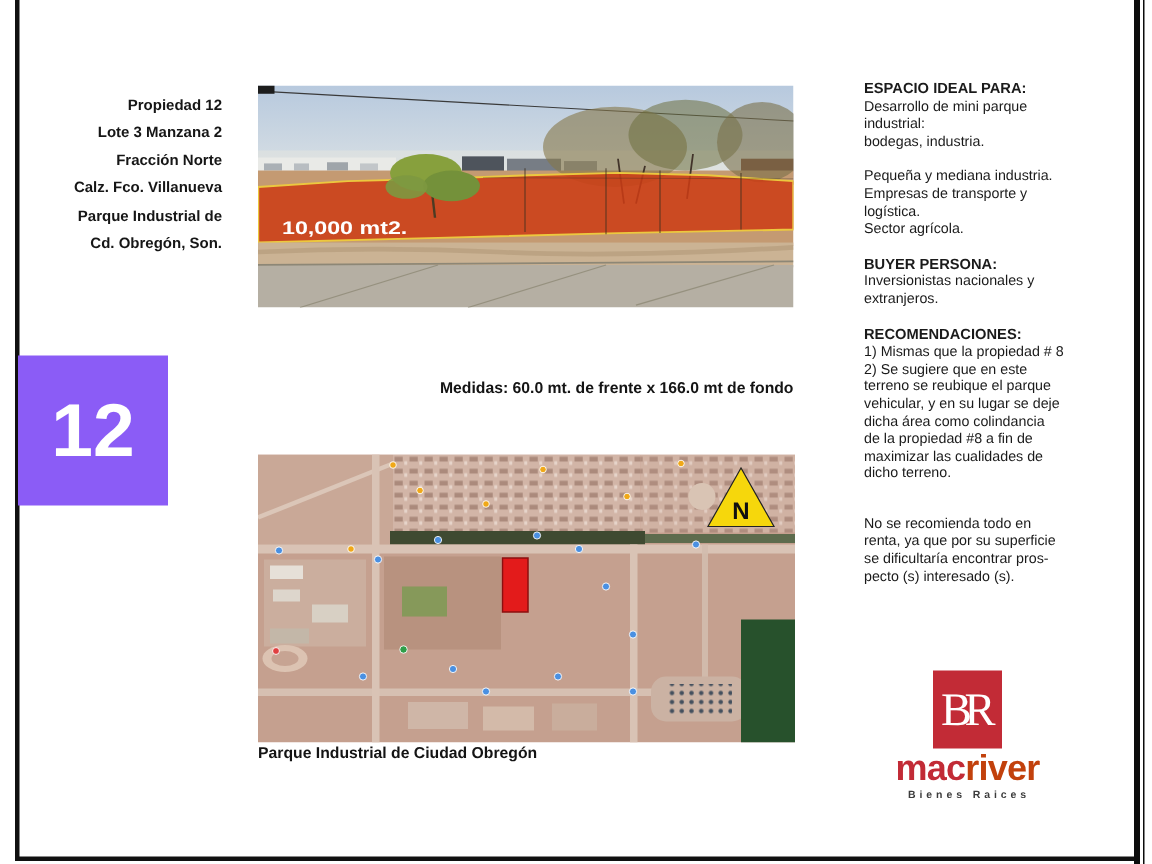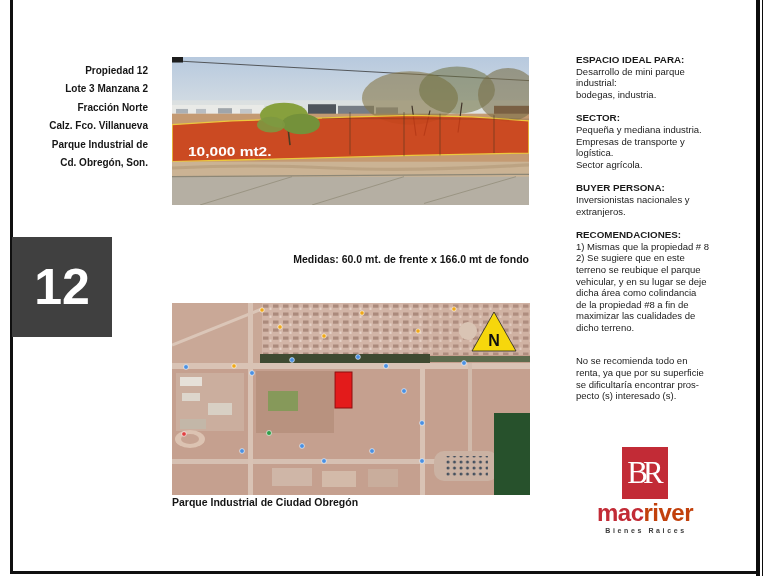--- a/index.html
+++ b/index.html
@@ -16,21 +16,21 @@
   .right-line{position:absolute;left:760px;top:0;width:2px;height:576px;background:#ffffff;}
 
   
   .address{
     position:absolute;left:20px;top:49px;width:128px;
     text-align:right;font-size:10px;line-height:18.4px;font-weight:bold;
     white-space:pre-line;color:#161616;margin-top:13px;
   }
   .prop-box{
     position:absolute;left:12px;top:237px;width:100px;height:100px;
-    background:#404040;display:flex;align-items:center;justify-content:center;
+    background:#8b5cf6;display:flex;align-items:center;justify-content:center;
     color:#ffffff;font-size:50px;font-weight:bold;
   }
 
   
   .photo{position:absolute;left:172px;top:57px;width:357px;height:148px;}
   .photo svg,.map svg{display:block;width:100%;height:100%;}
   .caption-medidas{
     position:absolute;left:172px;top:253px;width:357px;
     text-align:right;font-size:10.5px;font-weight:bold;color:#141414;
   }
@@ -235,21 +235,20 @@
 <div class="caption-map">Parque Industrial de Ciudad Obregón</div>
 
 <div class="right-col">
   <div class="sec">
     <div class="sec-heading">ESPACIO IDEAL PARA:</div>
     <div class="sec-body">Desarrollo de mini parque
 industrial:
 bodegas, industria.</div>
   </div>
   <div class="sec">
-    <div class="sec-heading">SECTOR:</div>
     <div class="sec-body">Pequeña y mediana industria.
 Empresas de transporte y
 logística.
 Sector agrícola.</div>
   </div>
   <div class="sec">
     <div class="sec-heading">BUYER PERSONA:</div>
     <div class="sec-body">Inversionistas nacionales y
 extranjeros.</div>
   </div>

